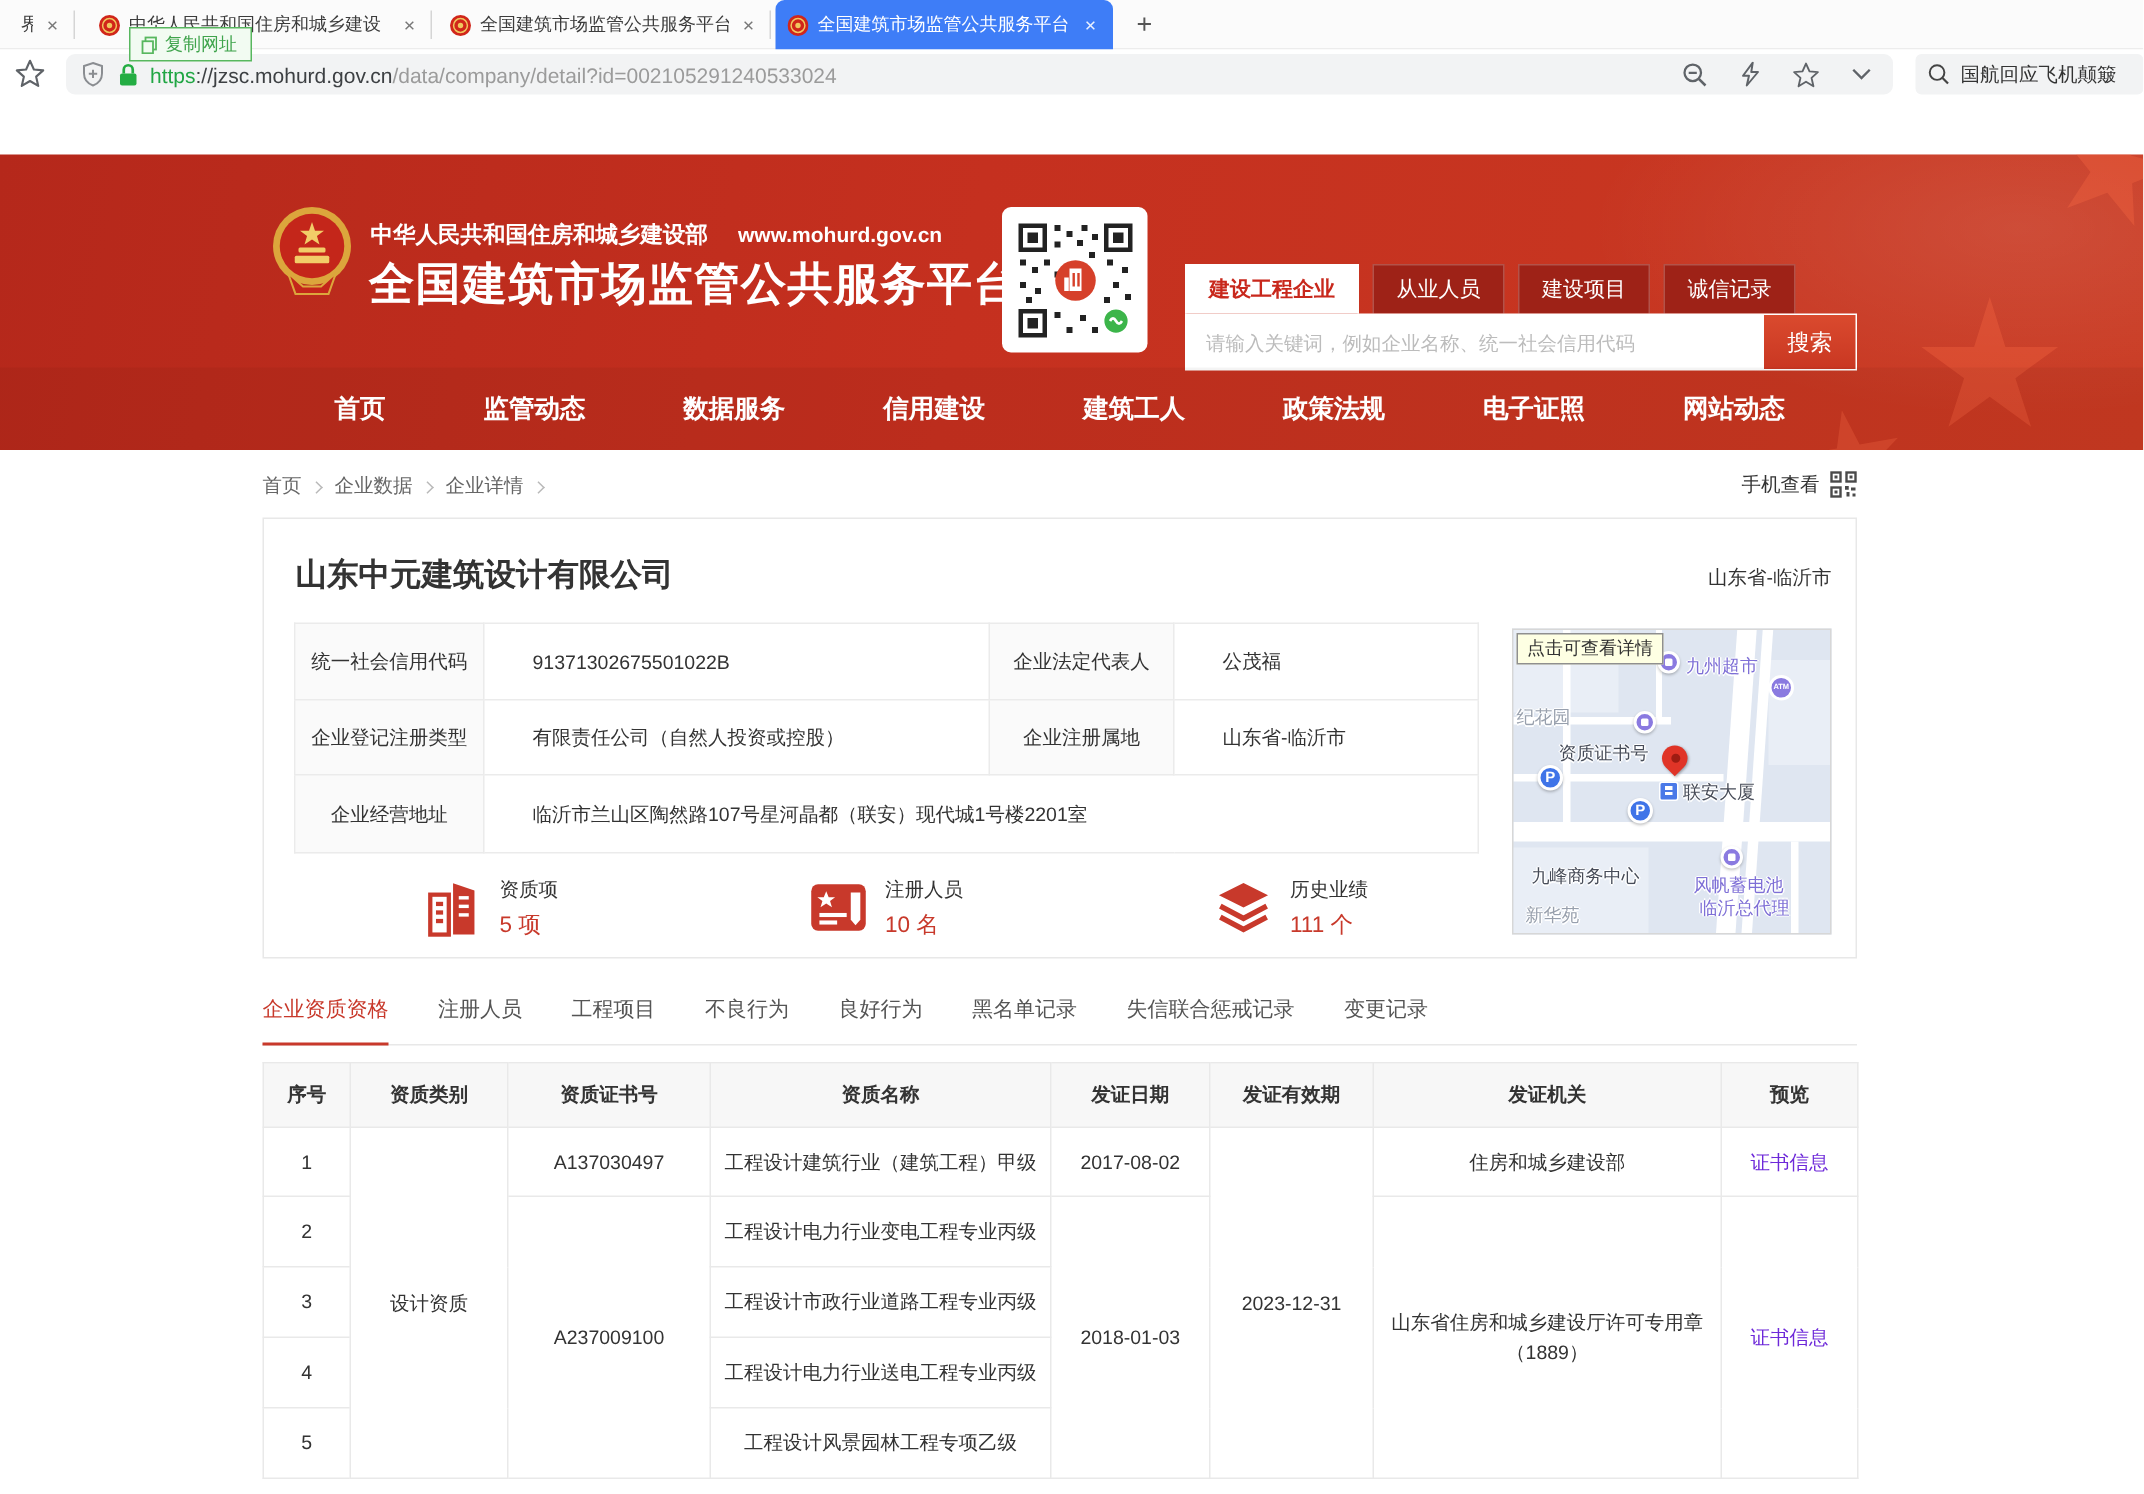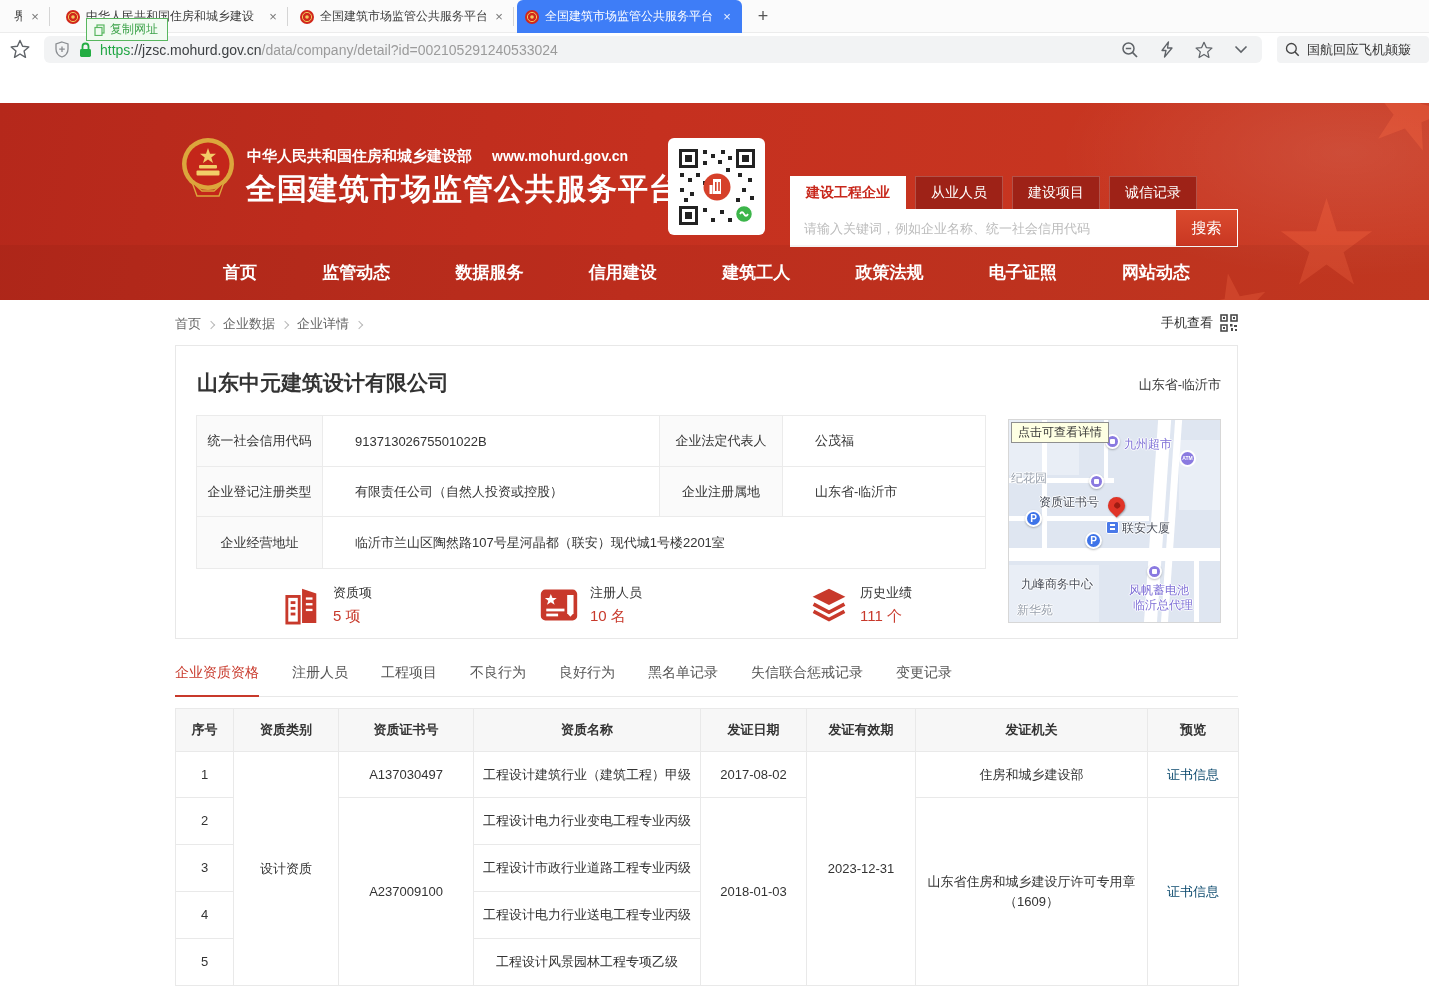--- a/index.html
+++ b/index.html
@@ -115,21 +115,21 @@
   
   .dtabs { position:absolute; left:175px; top:664px; width:1063px; border-bottom:1px solid #e8e8e8;
            display:flex; gap:33px; }
   .dtab { font-size:14px; color:#555; padding-bottom:13px; cursor:pointer; }
   .dtab.active { color:#c8392b; border-bottom:2px solid #c8392b; margin-bottom:-1px; }
 
   
   .qual-table { position:absolute; left:175px; top:708px; width:1063px; border-collapse:collapse; table-layout:fixed; }
   .qual-table th { background:#f7f7f7; border:1px solid #e9e9e9; height:43px; font-size:13px; color:#333; font-weight:bold; }
   .qual-table td { border:1px solid #e9e9e9; font-size:13px; color:#333; text-align:center; line-height:20px; }
-  .qual-table .link { color:#0c4a6e; cursor:pointer; }
+  .qual-table .link { color:#6d28d9; cursor:pointer; }
 
   .iconbtn { cursor:pointer; display:inline-flex; }
 </style>
 </head>
 <body>
 
 <div id="screen">
 
   <div class="tabbar">
     <div class="btab" style="left:0;width:50px;">
@@ -502,21 +502,21 @@
       <td>住房和城乡建设部</td>
       <td><span class="link">证书信息</span></td>
     </tr>
     <tr style="height:47px">
       <td>2</td>
       <td rowspan="4">A237009100</td>
       <td>工程设计电力行业变电工程专业丙级</td>
       <td rowspan="4">2018-01-03</td>
       <td rowspan="4">
         <span>山东省住房和城乡建设厅许可专用章</span><br>
-        <span>（1609）</span>
+        <span>（1889）</span>
       </td>
       <td rowspan="4"><span class="link">证书信息</span></td>
     </tr>
     <tr style="height:47px">
       <td>3</td>
       <td>工程设计市政行业道路工程专业丙级</td>
     </tr>
     <tr style="height:47px">
       <td>4</td>
       <td>工程设计电力行业送电工程专业丙级</td>

